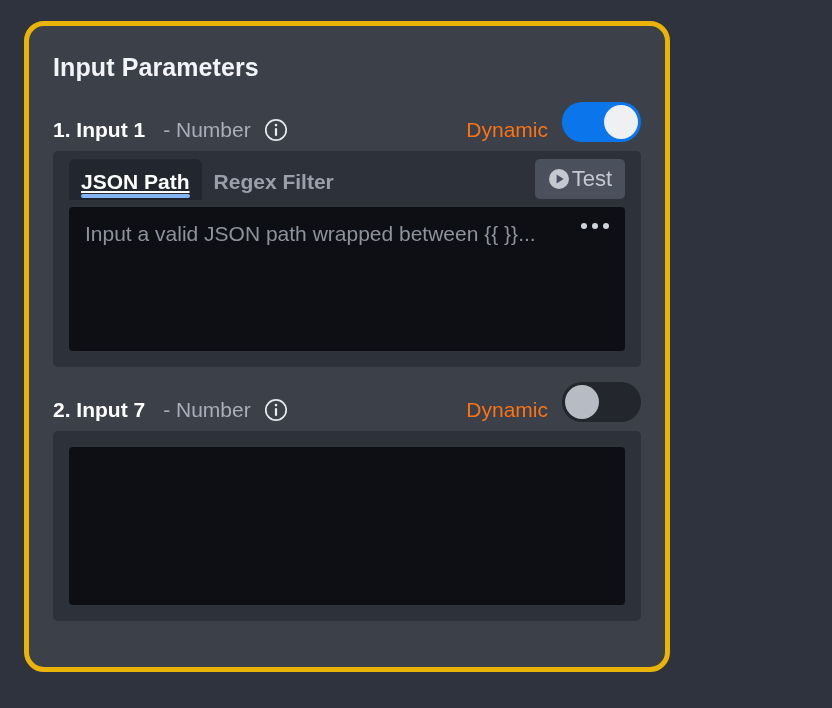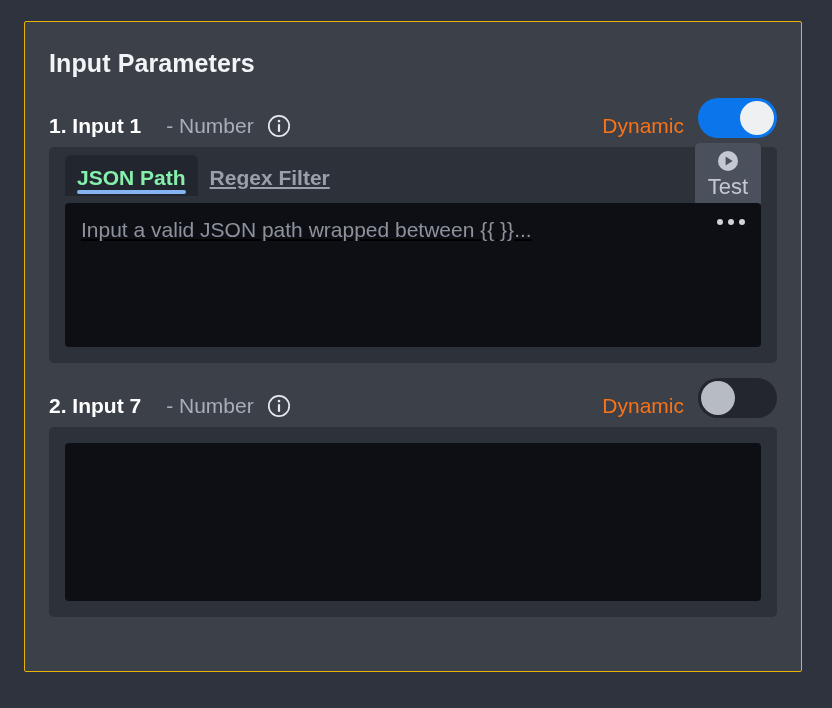--- a/index.html
+++ b/index.html
@@ -17,25 +17,25 @@
     height: 708px;
     background: #2f333d;
     position: relative;
   }
 
   
   .card {
     position: absolute;
     left: 24px;
     top: 21px;
-    width: 778px;
+    width: 646px;
     height: 651px;
     background: #3b4049;
-    border: 1px solid #eab308;
-    border-radius: 2px;
+    border: 5px solid #eab308;
+    border-radius: 20px;
     padding: 26px 24px 0 24px;
   }
 
   .panel-title {
     font-size: 25px;
     font-weight: bold;
     color: #f2f4f7;
     letter-spacing: 0.1px;
     line-height: 30px;
     margin-bottom: 26px;
@@ -52,21 +52,21 @@
   .param-label {
     font-size: 21px;
     font-weight: bold;
     color: #ffffff;
     white-space: nowrap;
   }
 
   .param-type {
     font-size: 21px;
     color: #a8aeb9;
-    margin-left: 25px;
+    margin-left: 18px;
     white-space: nowrap;
   }
 
   .info-icon {
     margin-left: 13px;
     width: 24px;
     height: 24px;
     display: inline-flex;
     align-items: center;
     justify-content: center;
@@ -126,65 +126,63 @@
   .tab {
     font-size: 21px;
     font-weight: bold;
     padding: 11px 12px 6px 12px;
     border-radius: 6px 6px 0 0;
     cursor: pointer;
     position: relative;
     white-space: nowrap;
   }
   .tab.active {
-    color: #86efac;
+    color: #ffffff;
     background: #22262e;
+    text-decoration: underline;
   }
   .tab.active .underline {
     position: absolute;
     left: 12px;
     right: 12px;
     bottom: 2px;
     height: 4px;
     border-radius: 2px;
     background: #85b4f2;
   }
   .tab.inactive {
     color: #9aa0ab;
     font-weight: bold;
     background: transparent;
-    text-decoration: underline;
   }
 
   .tab-spacer { flex: 1 1 auto; }
 
   .test-button {
     display: inline-flex;
     align-items: center;
     gap: 2px;
     background: #4b515c;
     color: #c3c8d1;
     border: none;
     border-radius: 5px;
     padding: 7px 13px;
     font-size: 22px;
     font-family: "Liberation Sans", sans-serif;
     cursor: pointer;
-    flex-direction: column;
   }
   .play-icon { width: 22px; height: 22px; display: block; flex: none; }
 
   
   .editor {
     background: #0d0f14;
     border-radius: 4px;
     height: 144px;
     position: relative;
     padding: 14px 16px;
-    text-decoration: underline;
   }
   .editor.tall { height: 158px; }
 
   .editor-placeholder {
     font-size: 21px;
     color: #8d929c;
     line-height: 26px;
     white-space: nowrap;
   }
 

